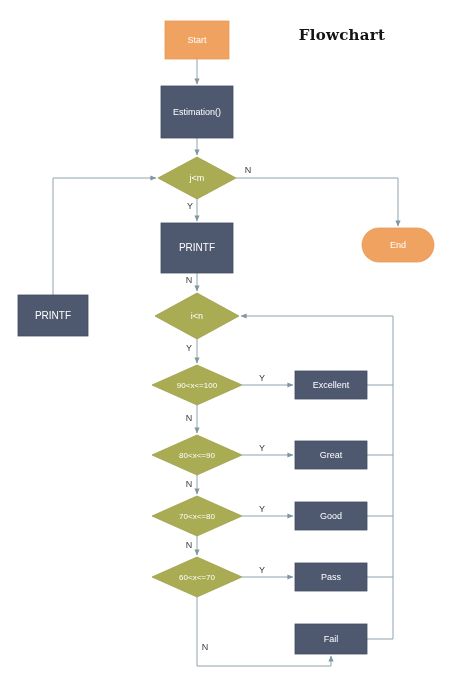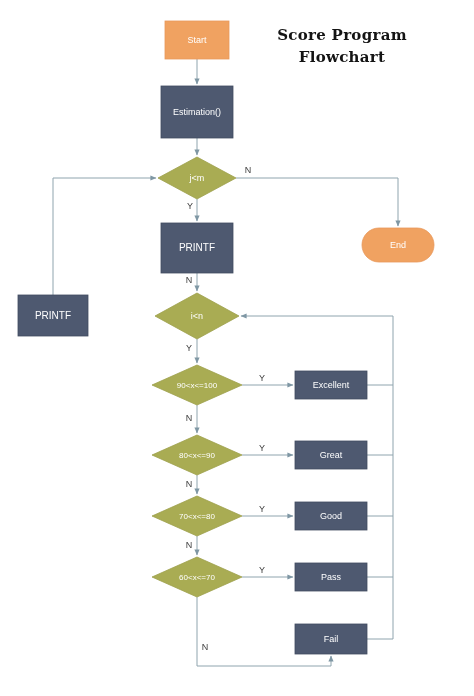--- a/index.html
+++ b/index.html
@@ -197,17 +197,16 @@
           <text x="331" y="577.5" class="node-text" font-size="9" fill="#FFFFFF">Pass</text>
         </g>
         <g>
           <rect x="295" y="624" width="72" height="30" fill="#4E5970" stroke="#414B60" stroke-width="0.8"></rect>
           <text x="331" y="639.5" class="node-text" font-size="9" fill="#FFFFFF">Fail</text>
         </g>
       </g>
   </svg>
 
   <div class="title-text" style="left:262px; top:24px; width:160px;">
-    <div>Score Program</div>
     <div>Flowchart</div>
   </div>
 
 </div>
 
 </body></html>

